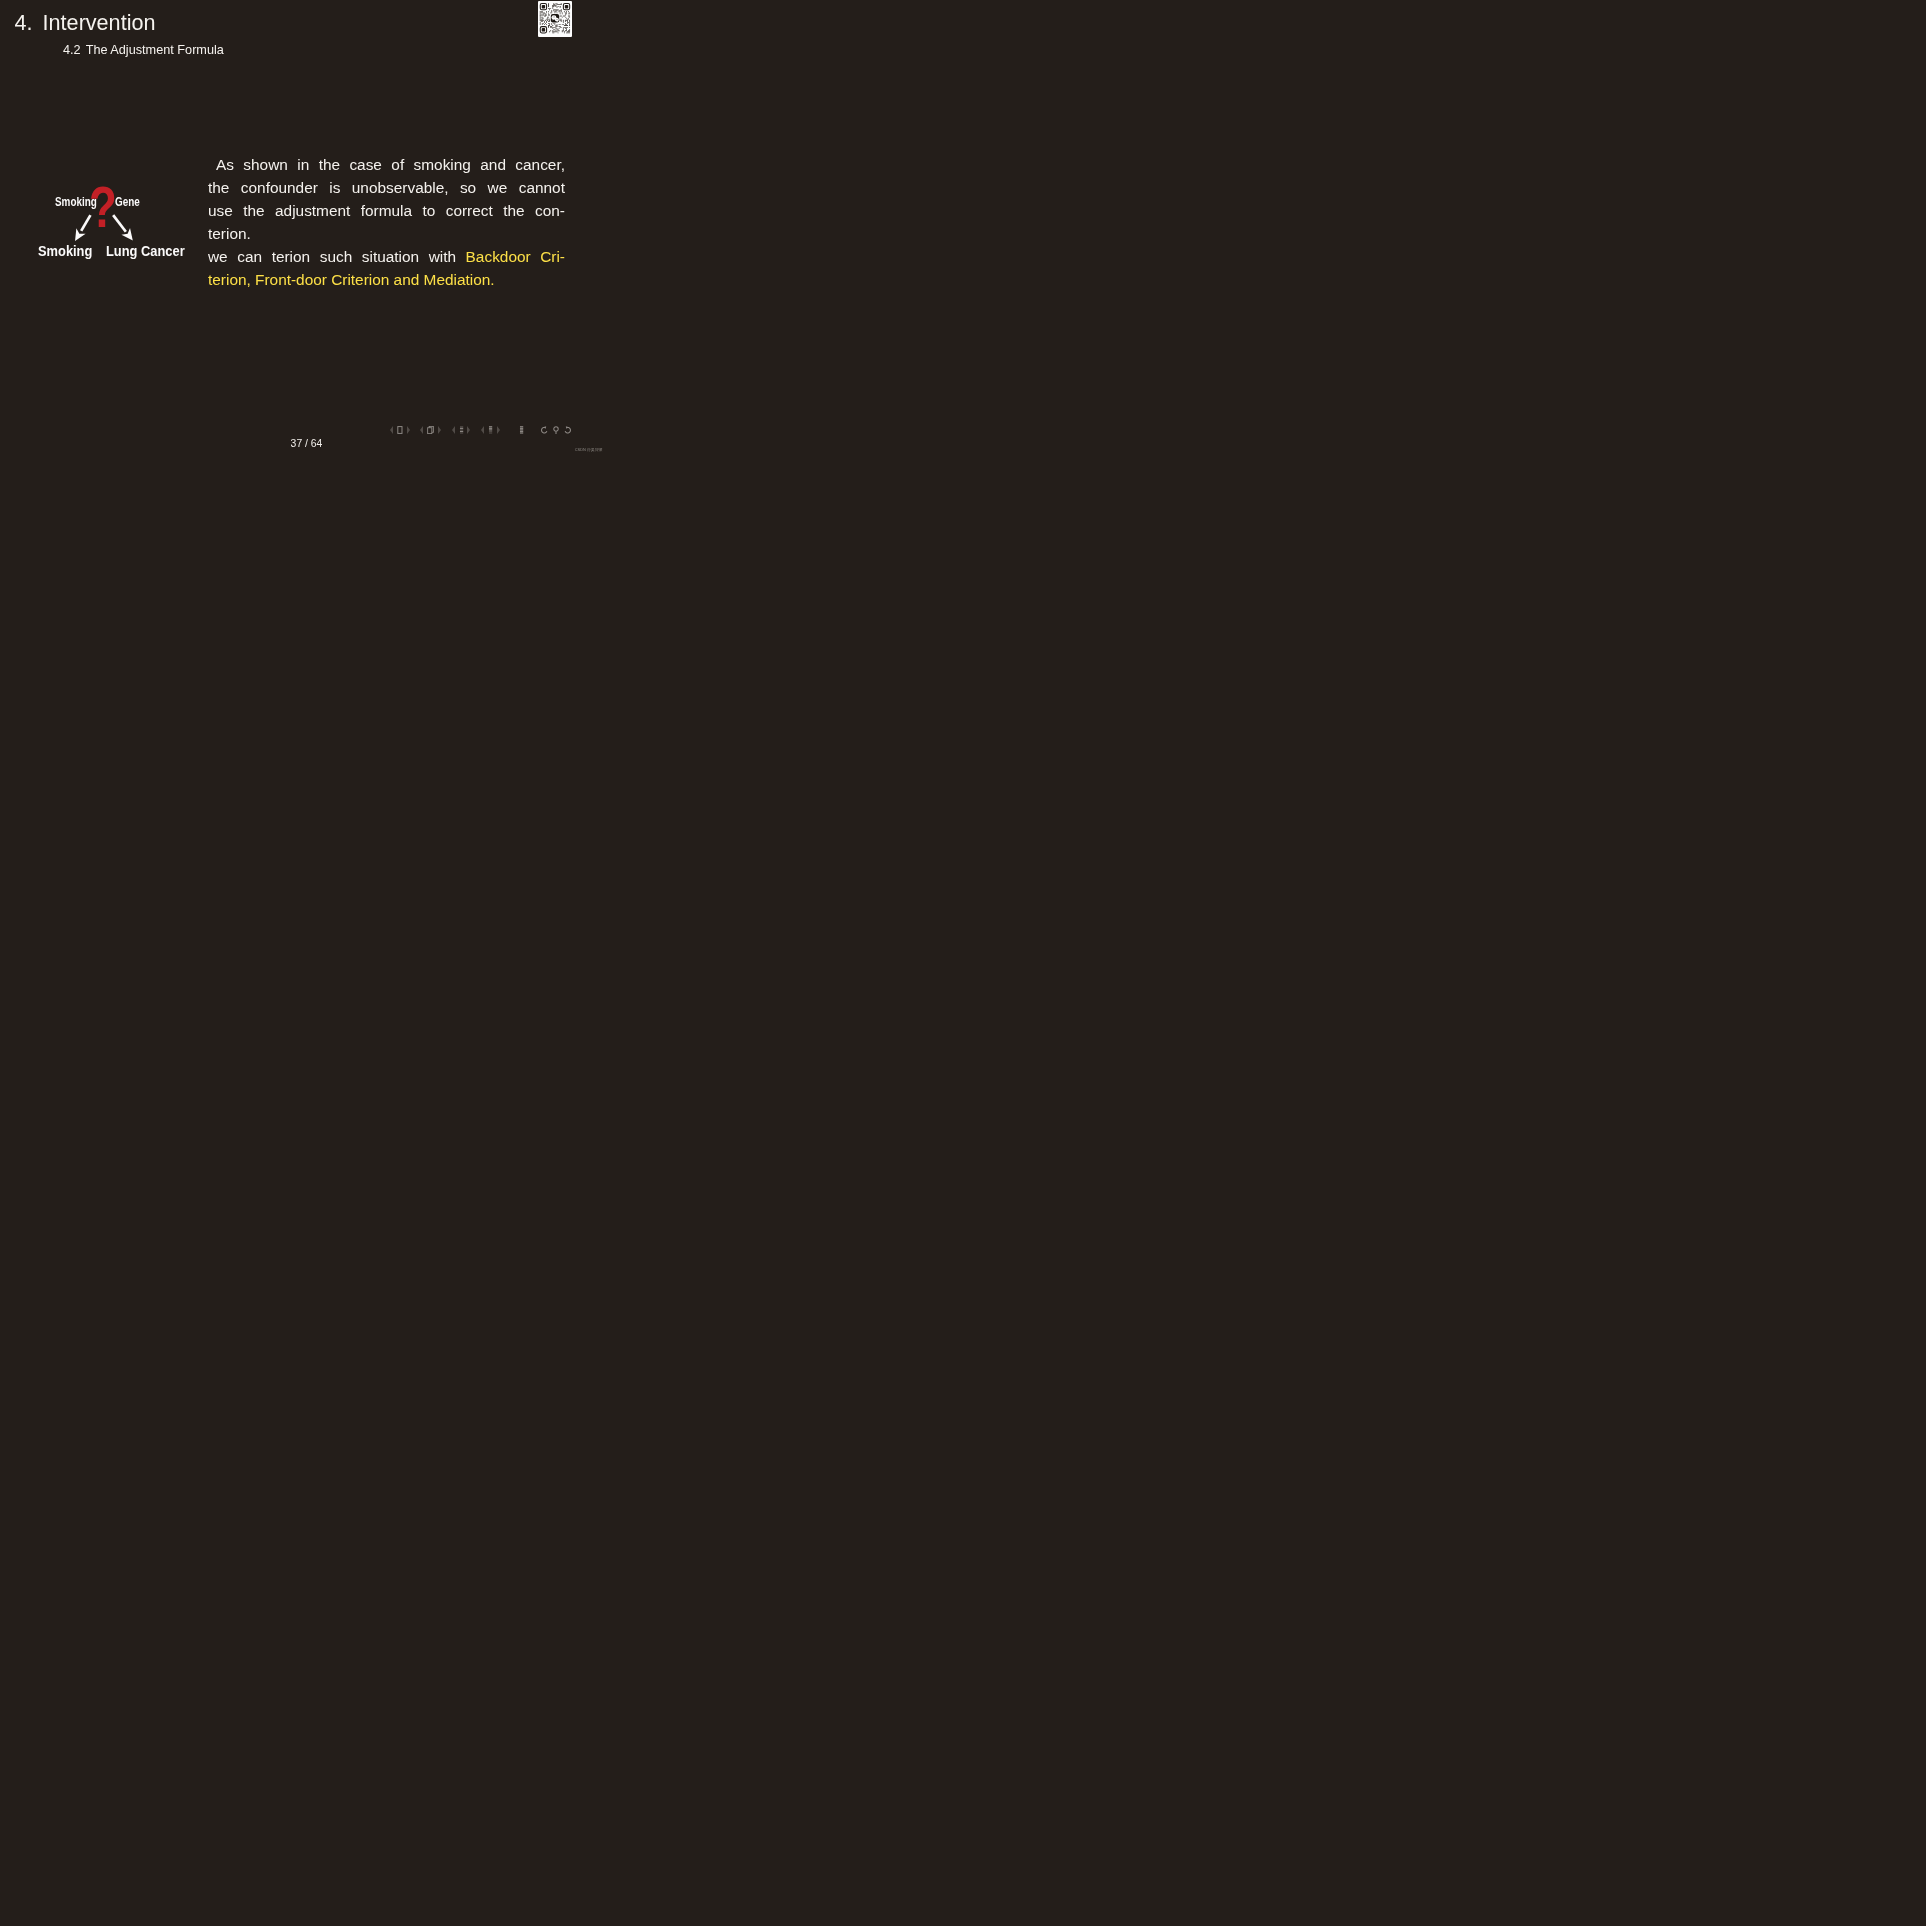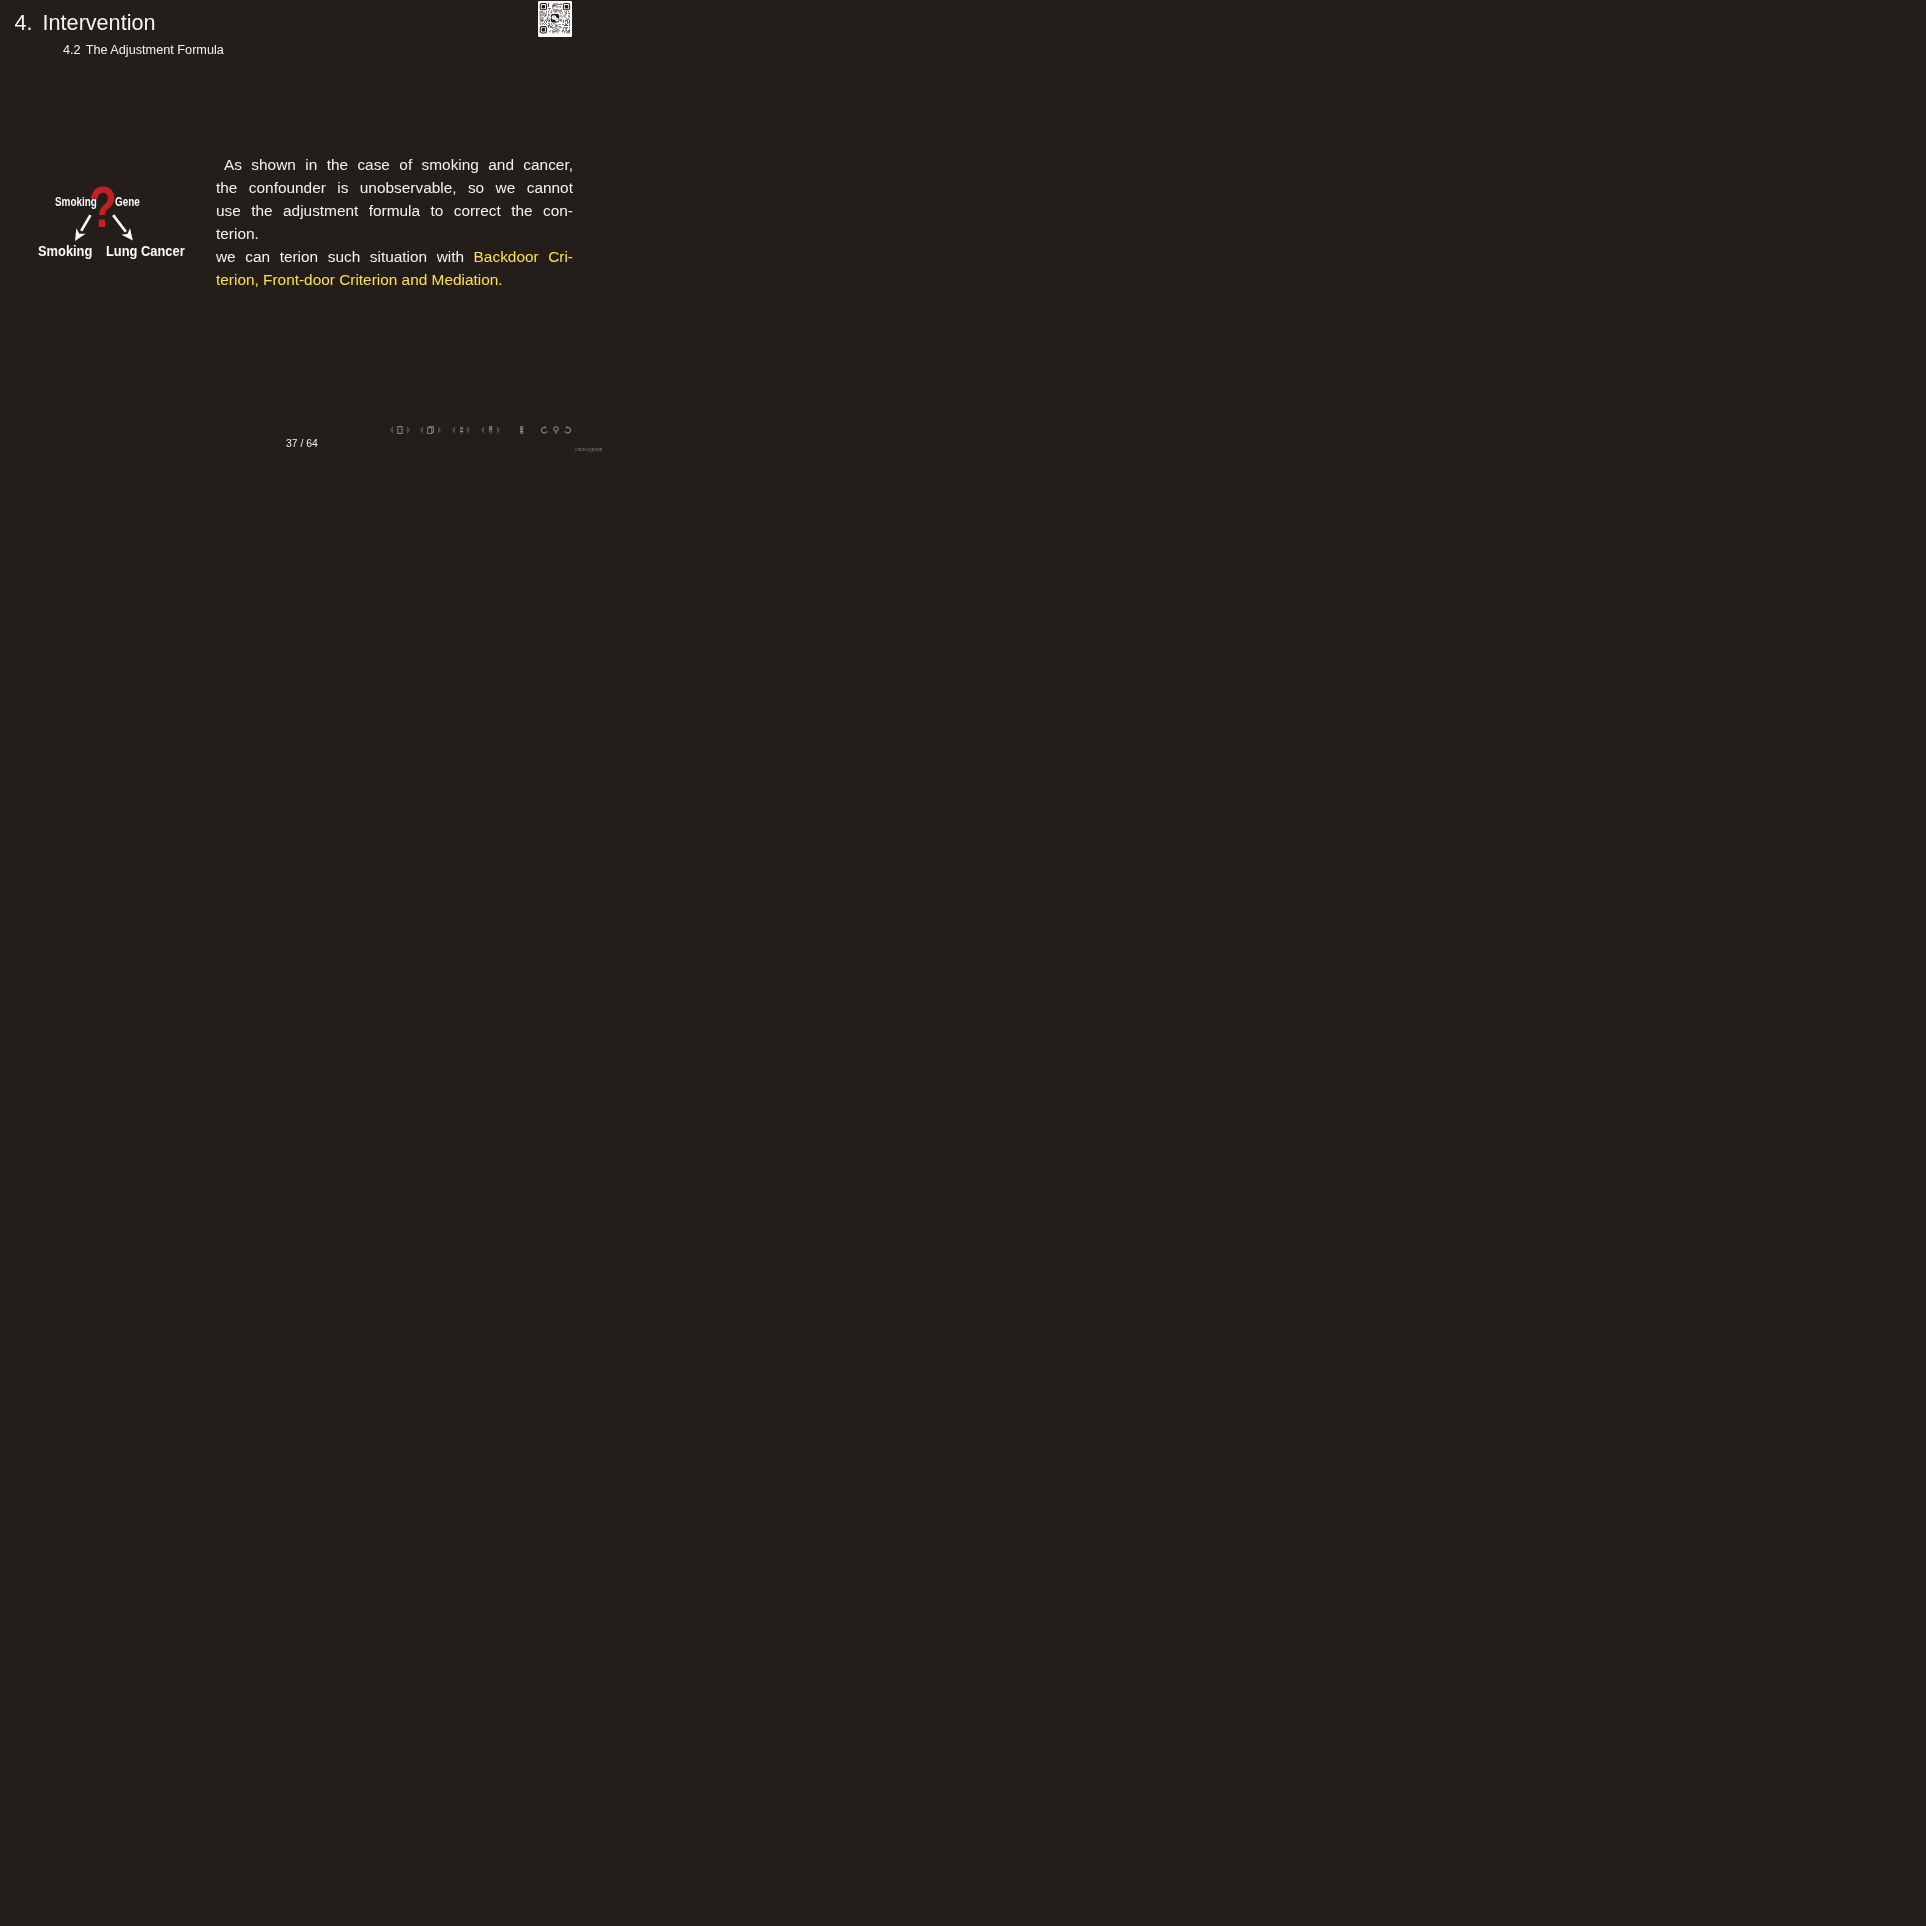--- a/index.html
+++ b/index.html
@@ -19,31 +19,31 @@
   
   .diagram{position:absolute;left:35px;top:185px;width:154px;height:83px;}
   .dg-lbl{position:absolute;font-weight:700;line-height:1;color:#fbfafa;
           transform-origin:left top;white-space:nowrap;z-index:1;}
   .dg-top{font-size:12.7px;transform:scaleX(0.78);}
   .dg-bot{font-size:14.3px;transform:scaleX(0.9);}
   .qmark{position:absolute;left:54px;top:-6.2px;font-size:57px;font-weight:700;
          line-height:1;color:#c32026;transform:scaleX(0.8);transform-origin:left top;z-index:3;}
   .dg-arrows{position:absolute;left:0;top:0;z-index:2;}
   
-  .para{position:absolute;left:216px;top:153px;width:357px;font-size:15.4px;}
+  .para{position:absolute;left:208px;top:153px;width:357px;font-size:15.4px;}
   .pline{height:23px;line-height:23px;white-space:nowrap;}
   .pline.just{display:flex;justify-content:space-between;white-space:normal;}
   .pline.ind{padding-left:8px;}
   .white{color:#f5f2ee;} .green{color:#fde047;text-align:center;}
   
   .navbar{position:absolute;left:390px;top:426px;display:flex;align-items:center;gap:10.4px;}
   .navgroup{display:flex;align-items:center;gap:3.9px;}
   .navgroup.solo{margin-left:8.5px;margin-right:6.2px;}
   .navbar svg{display:block;}
-  .pagenum{position:absolute;left:286px;top:438px;width:73px;
+  .pagenum{position:absolute;left:270px;top:438px;width:73px;text-align:center;
            font-size:10.4px;color:#f2efeb;}
   .watermark{position:absolute;right:1.5px;bottom:1.2px;font-size:3.9px;color:#8f8b86;}
 </style>
 </head>
 <body>
 
 <div class="slide">
 
   <div class="title">
     <span>4.</span>

